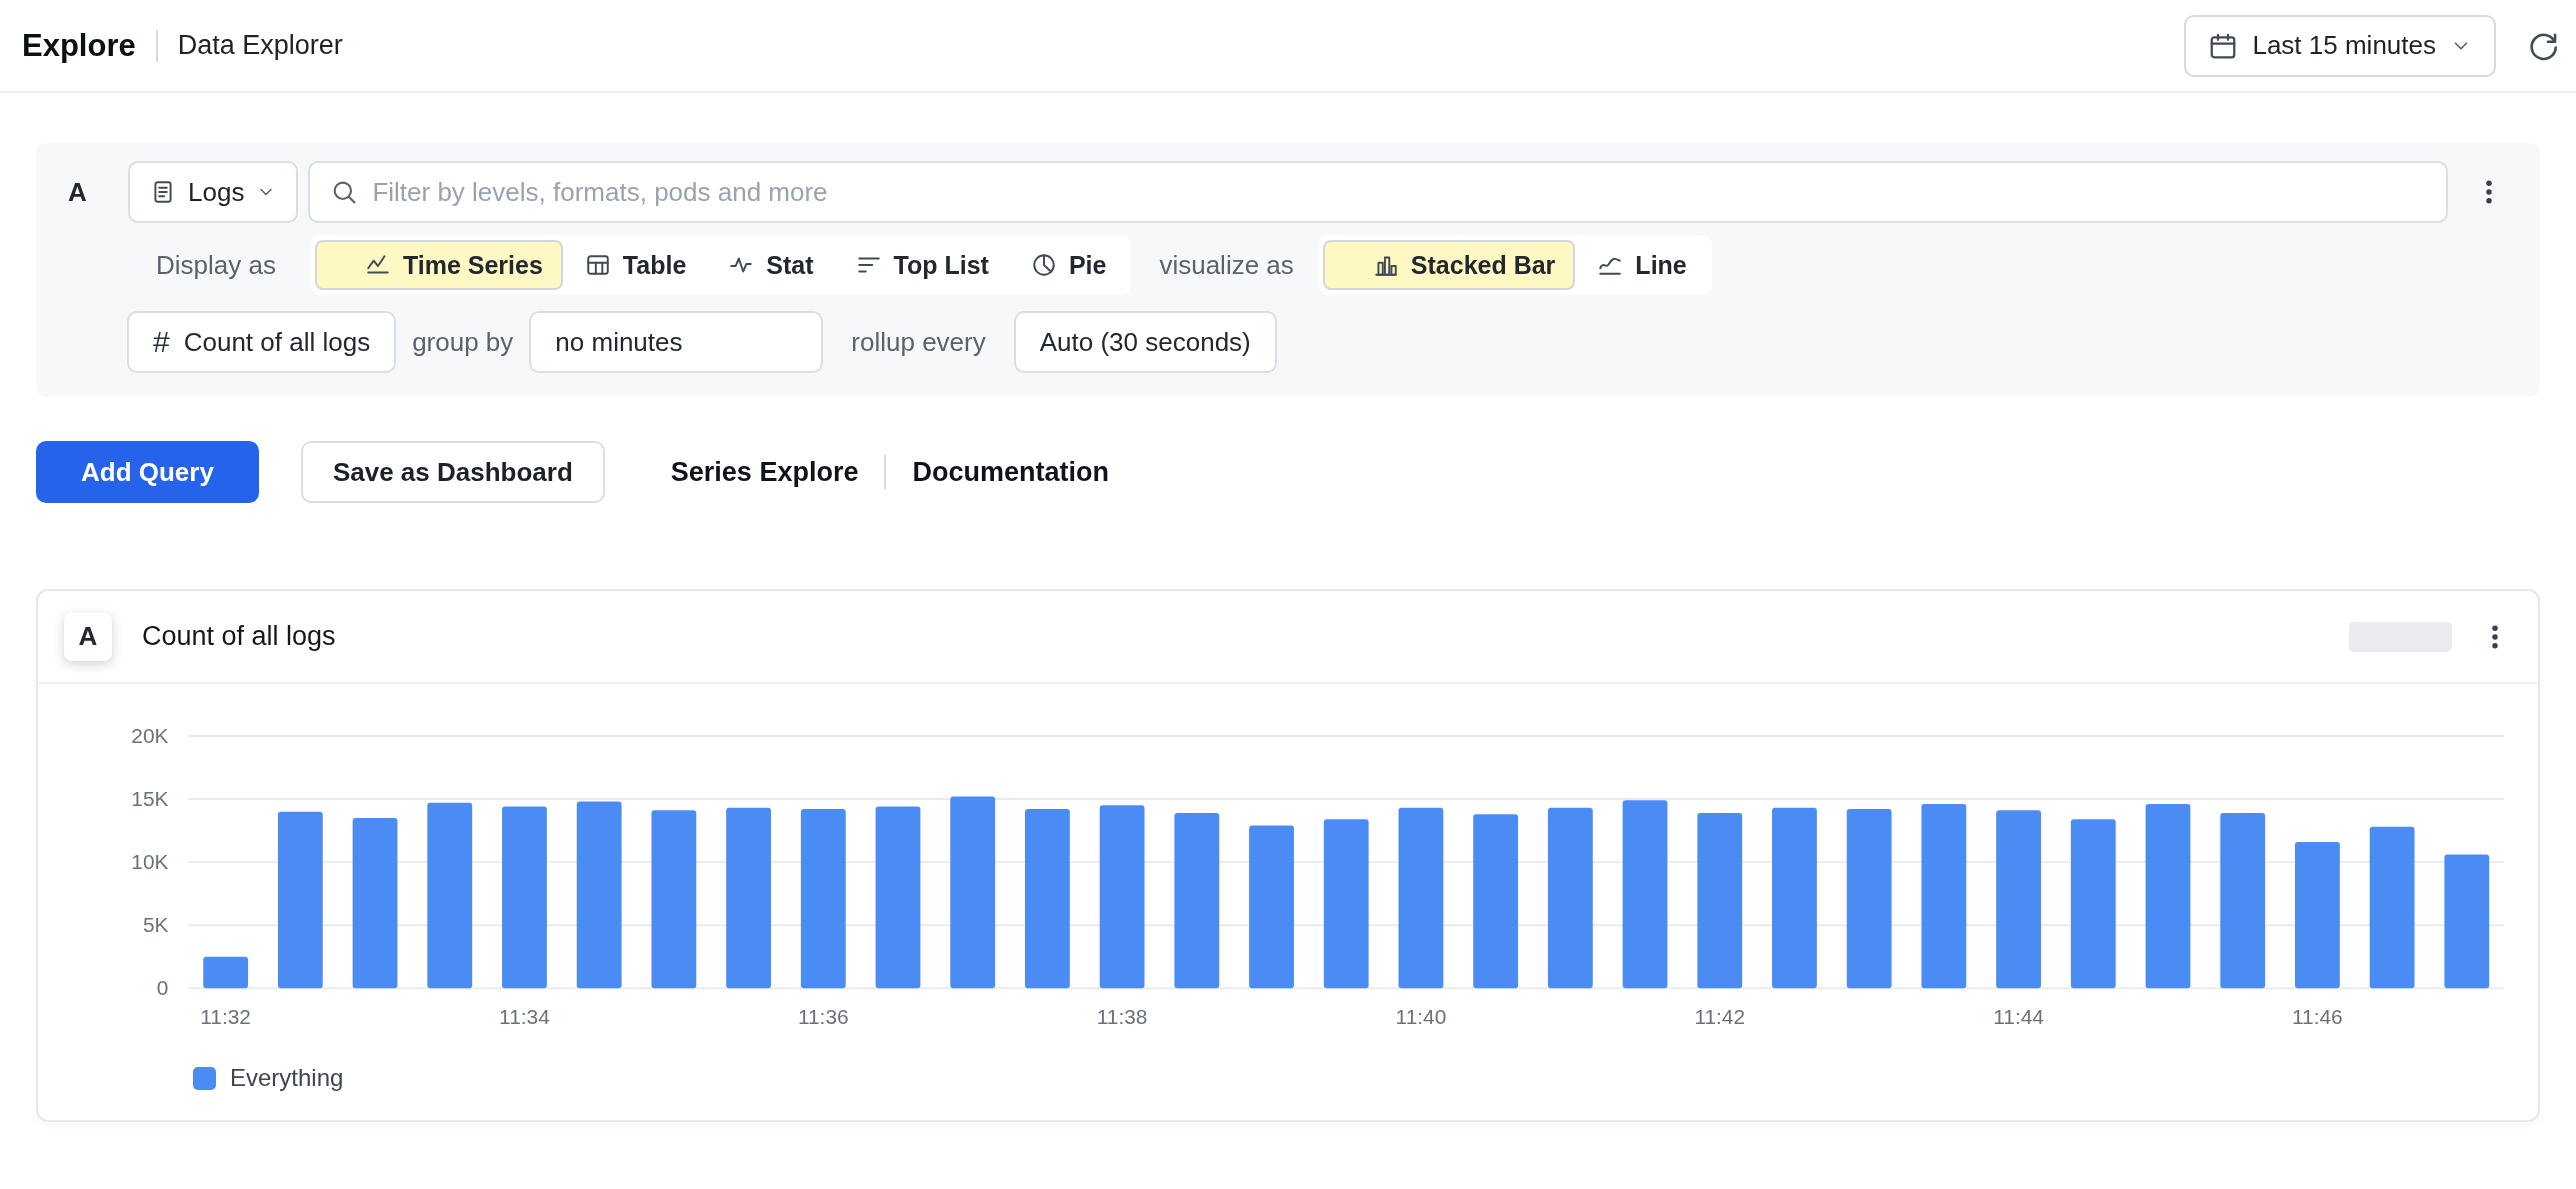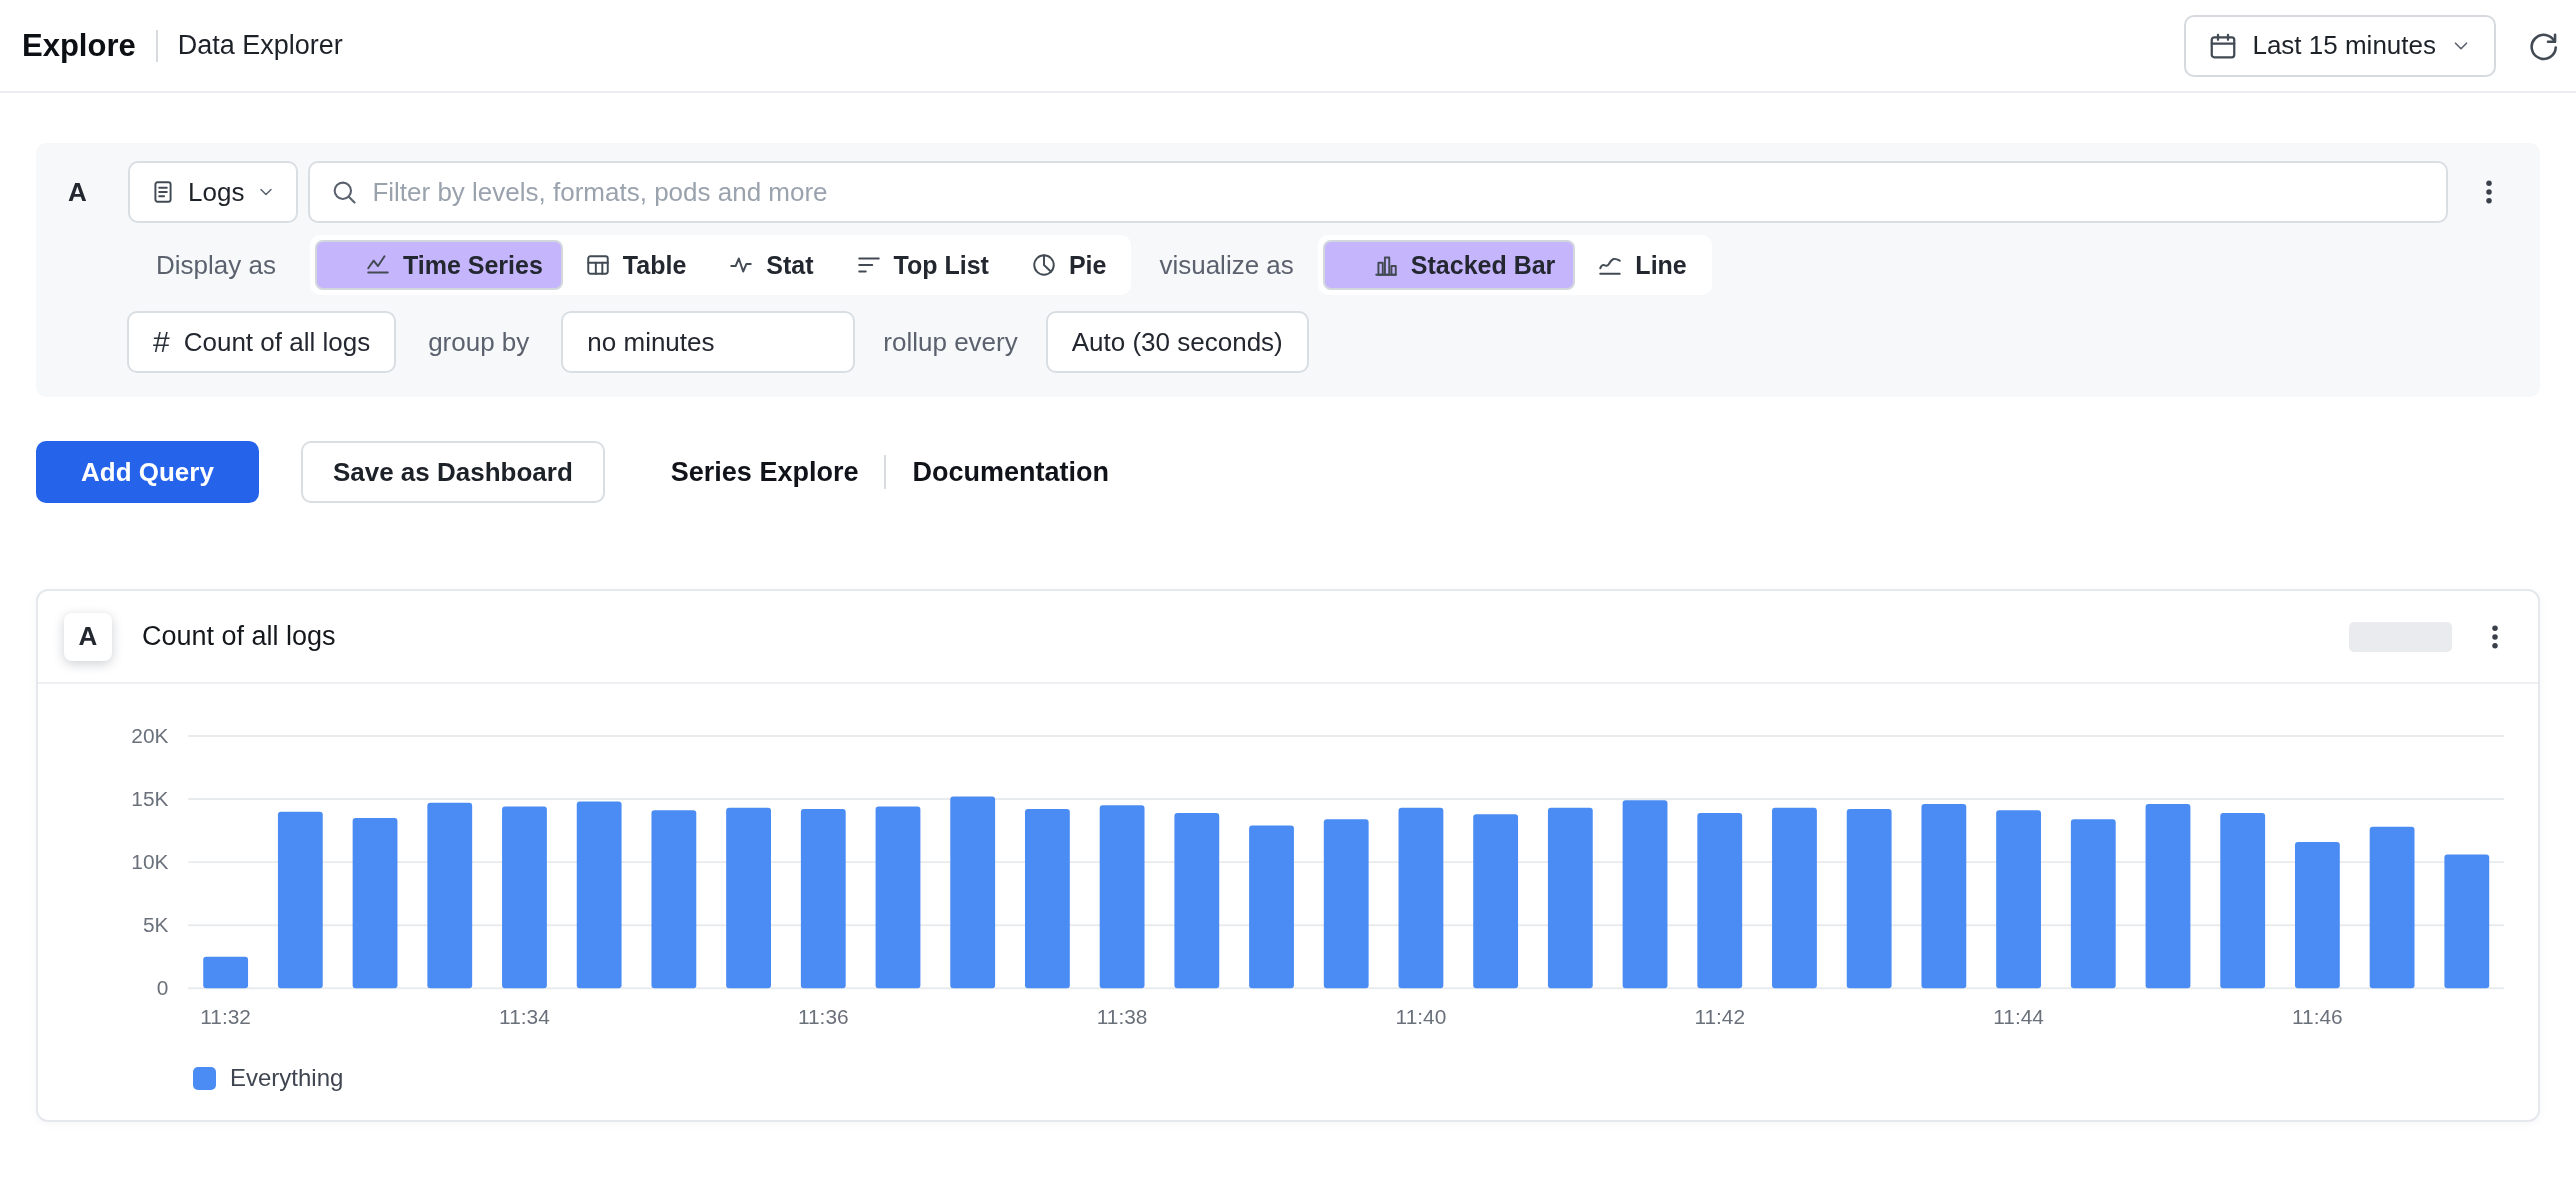--- a/index.html
+++ b/index.html
@@ -41,29 +41,29 @@
   .search-box input::placeholder { color:#9aa2ad; }
   .kebab { margin:0 12px 0 26px; }
 
   .gray-label { font-size:26px; color:#5b626e;text-align:center; }
   .toggle-group { display:flex; align-items:center; gap:2px; background:#fff;
     border-radius:10px; padding:5px; margin-left:34px; }
   .toggle-btn { display:flex; align-items:center; gap:12px; height:50px; padding:0 18px;
     border:2px solid transparent; border-radius:8px; background:transparent;
     font-size:25px; color:#23272f; font-family:"Liberation Sans", sans-serif;
     font-weight:600; cursor:pointer; white-space:nowrap; }
-  .toggle-btn.selected { background:#c4b5fd; border-color:#d2d7dd;padding-left:48px; }
+  .toggle-btn.selected { background:#fef9c3; border-color:#d2d7dd;padding-left:48px; }
   .viz-label { margin-left:28px; }
   .viz-group { margin-left:24px; }
 
   .chip-btn { display:flex; align-items:center; gap:14px; height:62px; padding:0 24px;
     background:#fff; border:2px solid #d9dee3; border-radius:10px; font-size:26px;
     color:#23272f; font-family:"Liberation Sans", sans-serif; cursor:pointer; white-space:nowrap; }
   .hash-glyph { font-size:30px; color:#2b313a; }
-  .lbl-gb { margin:0 32px; }
+  .lbl-gb { margin:0 16px; }
   .lbl-ru { margin:0 28px; }
   .value-box { min-width:294px; justify-content:flex-start; }
 
   
   .actions { display:flex; align-items:center; margin:44px 36px 0 36px; }
   .btn-primary { height:62px; padding:0 45px; background:#2563eb; color:#fff;
     font-size:26px; font-weight:700; border:none; border-radius:10px;
     font-family:"Liberation Sans", sans-serif; cursor:pointer; }
   .btn-secondary { height:62px; padding:0 30px; margin-left:42px; background:#fff;
     color:#1d2229; font-size:26px; font-weight:700; border:2px solid #d9dee3;

